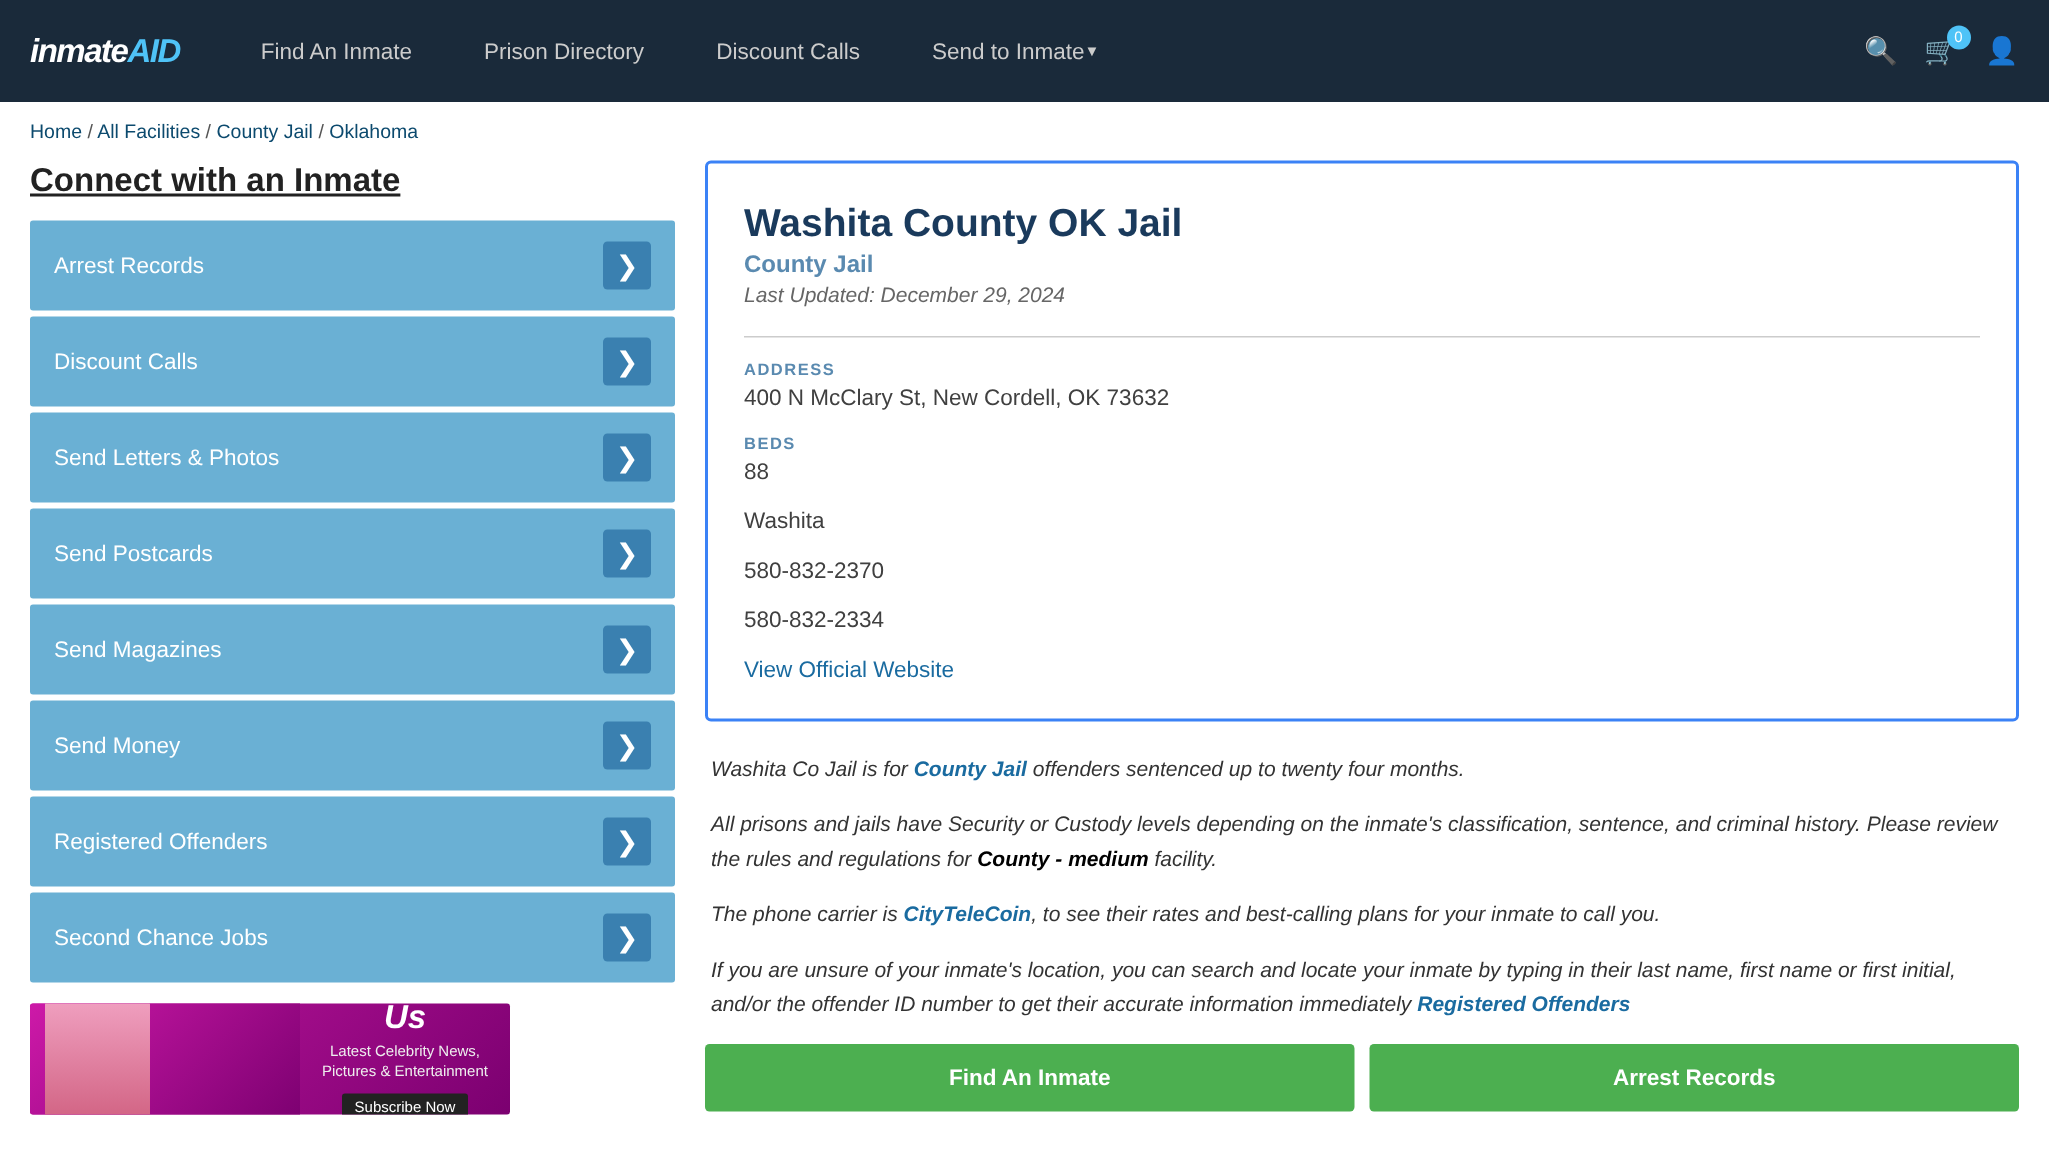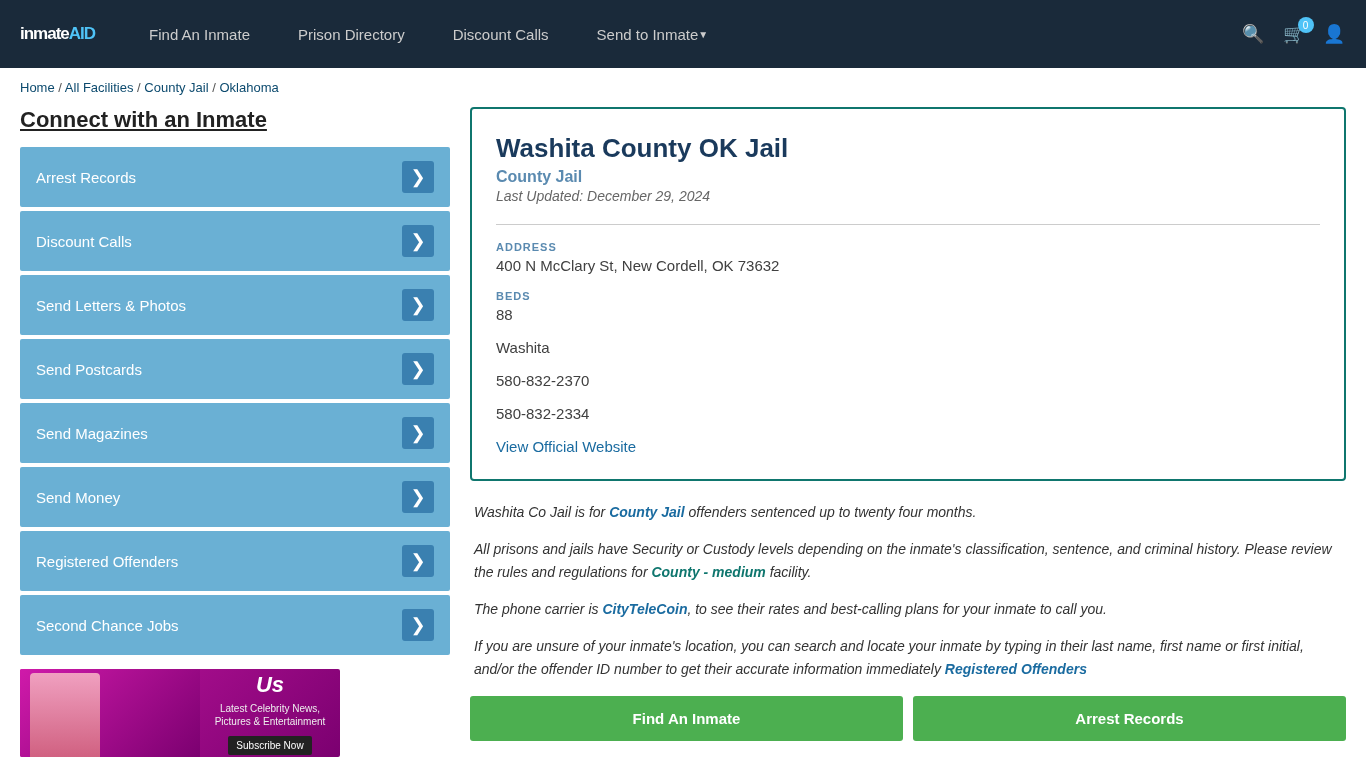--- a/index.html
+++ b/index.html
@@ -14,23 +14,24 @@
       height: 68px;
       gap: 0;
     }
     .logo-area {
       margin-right: 30px;
       display: flex;
       align-items: center;
     }
     .logo-text {
       color: #fff;
-      font-size: 17px;
+      font-size: 22px;
       font-weight: bold;
       letter-spacing: -1px;
+      font-style: italic;
     }
     .logo-text span { color: #4fc3f7; }
     .nav-links {
       display: flex;
       gap: 0;
       flex: 1;
     }
     .nav-link {
       color: #ccc;
       text-decoration: none;
@@ -131,21 +132,21 @@
       justify-content: center;
       font-size: 18px;
       color: #fff;
       flex-shrink: 0;
     }
 
     
     .ad-banner {
       margin-top: 14px;
       width: 320px;
-      height: 88px;
+      height: 74px;
       background: linear-gradient(135deg, #c0169e, #7b0070);
       display: flex;
       align-items: center;
       justify-content: space-between;
       overflow: hidden;
       border-radius: 2px;
     }
     .ad-banner-left {
       flex: 1;
       position: relative;
@@ -191,21 +192,21 @@
     }
 
     
     .content-area {
       flex: 1;
       min-width: 0;
     }
 
     
     .facility-card {
-      border: 2px solid #0f766e;
+      border: 2px solid #3b82f6;
       border-radius: 4px;
       padding: 24px;
       margin-bottom: 20px;
     }
     .facility-name {
       font-size: 26px;
       font-weight: bold;
       color: #1a3a5c;
       margin-bottom: 4px;
     }
@@ -257,21 +258,21 @@
       font-style: italic;
       margin-bottom: 14px;
       font-size: 14px;
       color: #333;
     }
     .desc-link {
       color: #1a6ba0;
       font-weight: bold;
       text-decoration: none;
     }
-    .desc-link.orange { color: #0f766e; }
+    .desc-link.orange { color: #000000; }
     .desc-link.blue-bold { color: #1a6ba0; font-weight: bold; }
 
     
     .bottom-buttons {
       display: flex;
       gap: 10px;
       margin-top: 10px;
     }
     .btn-green {
       background: #4caf50;

